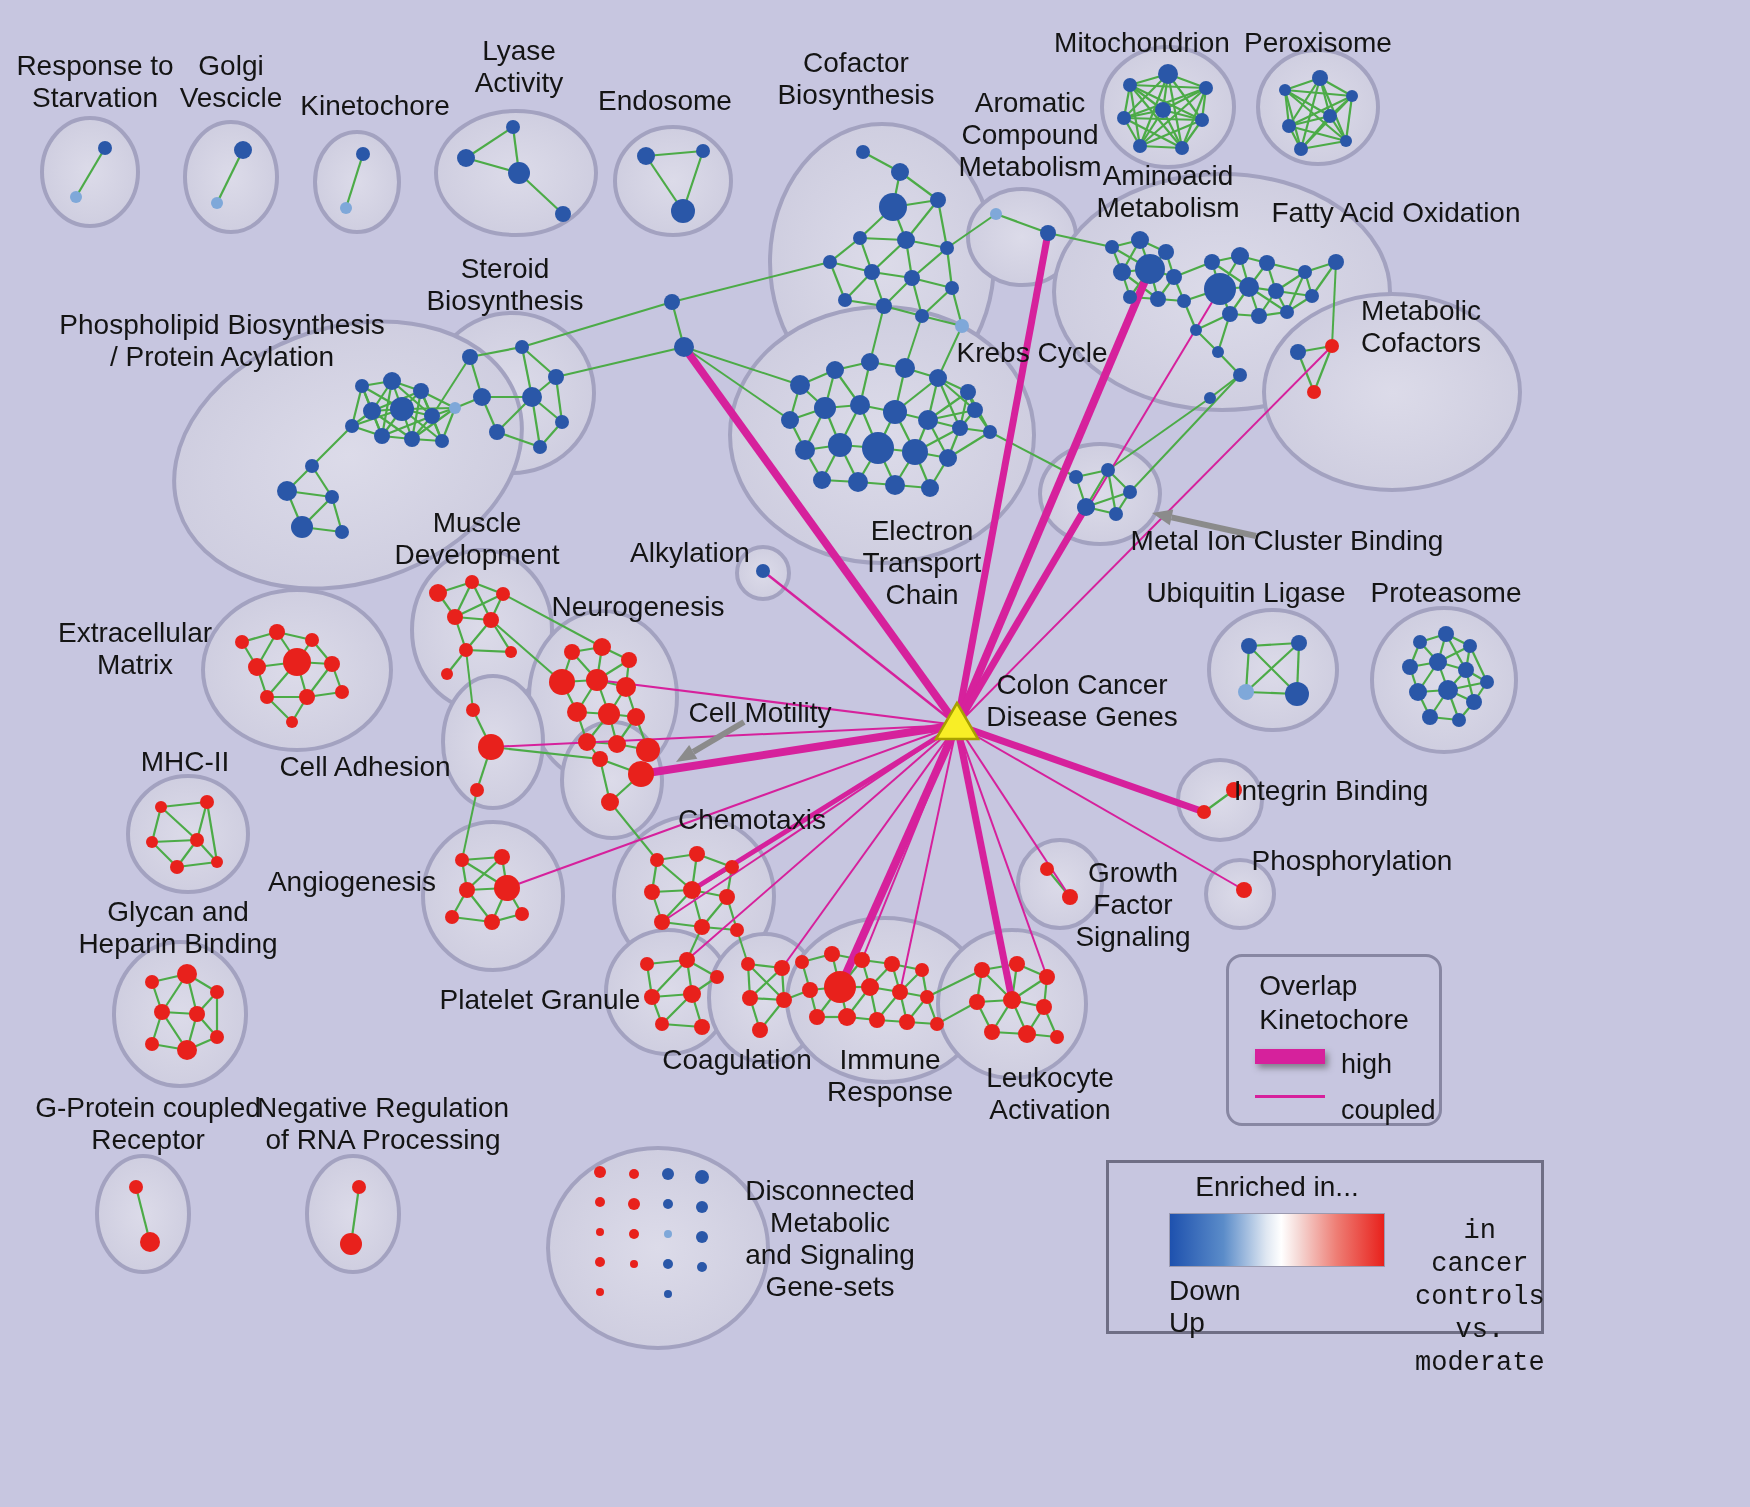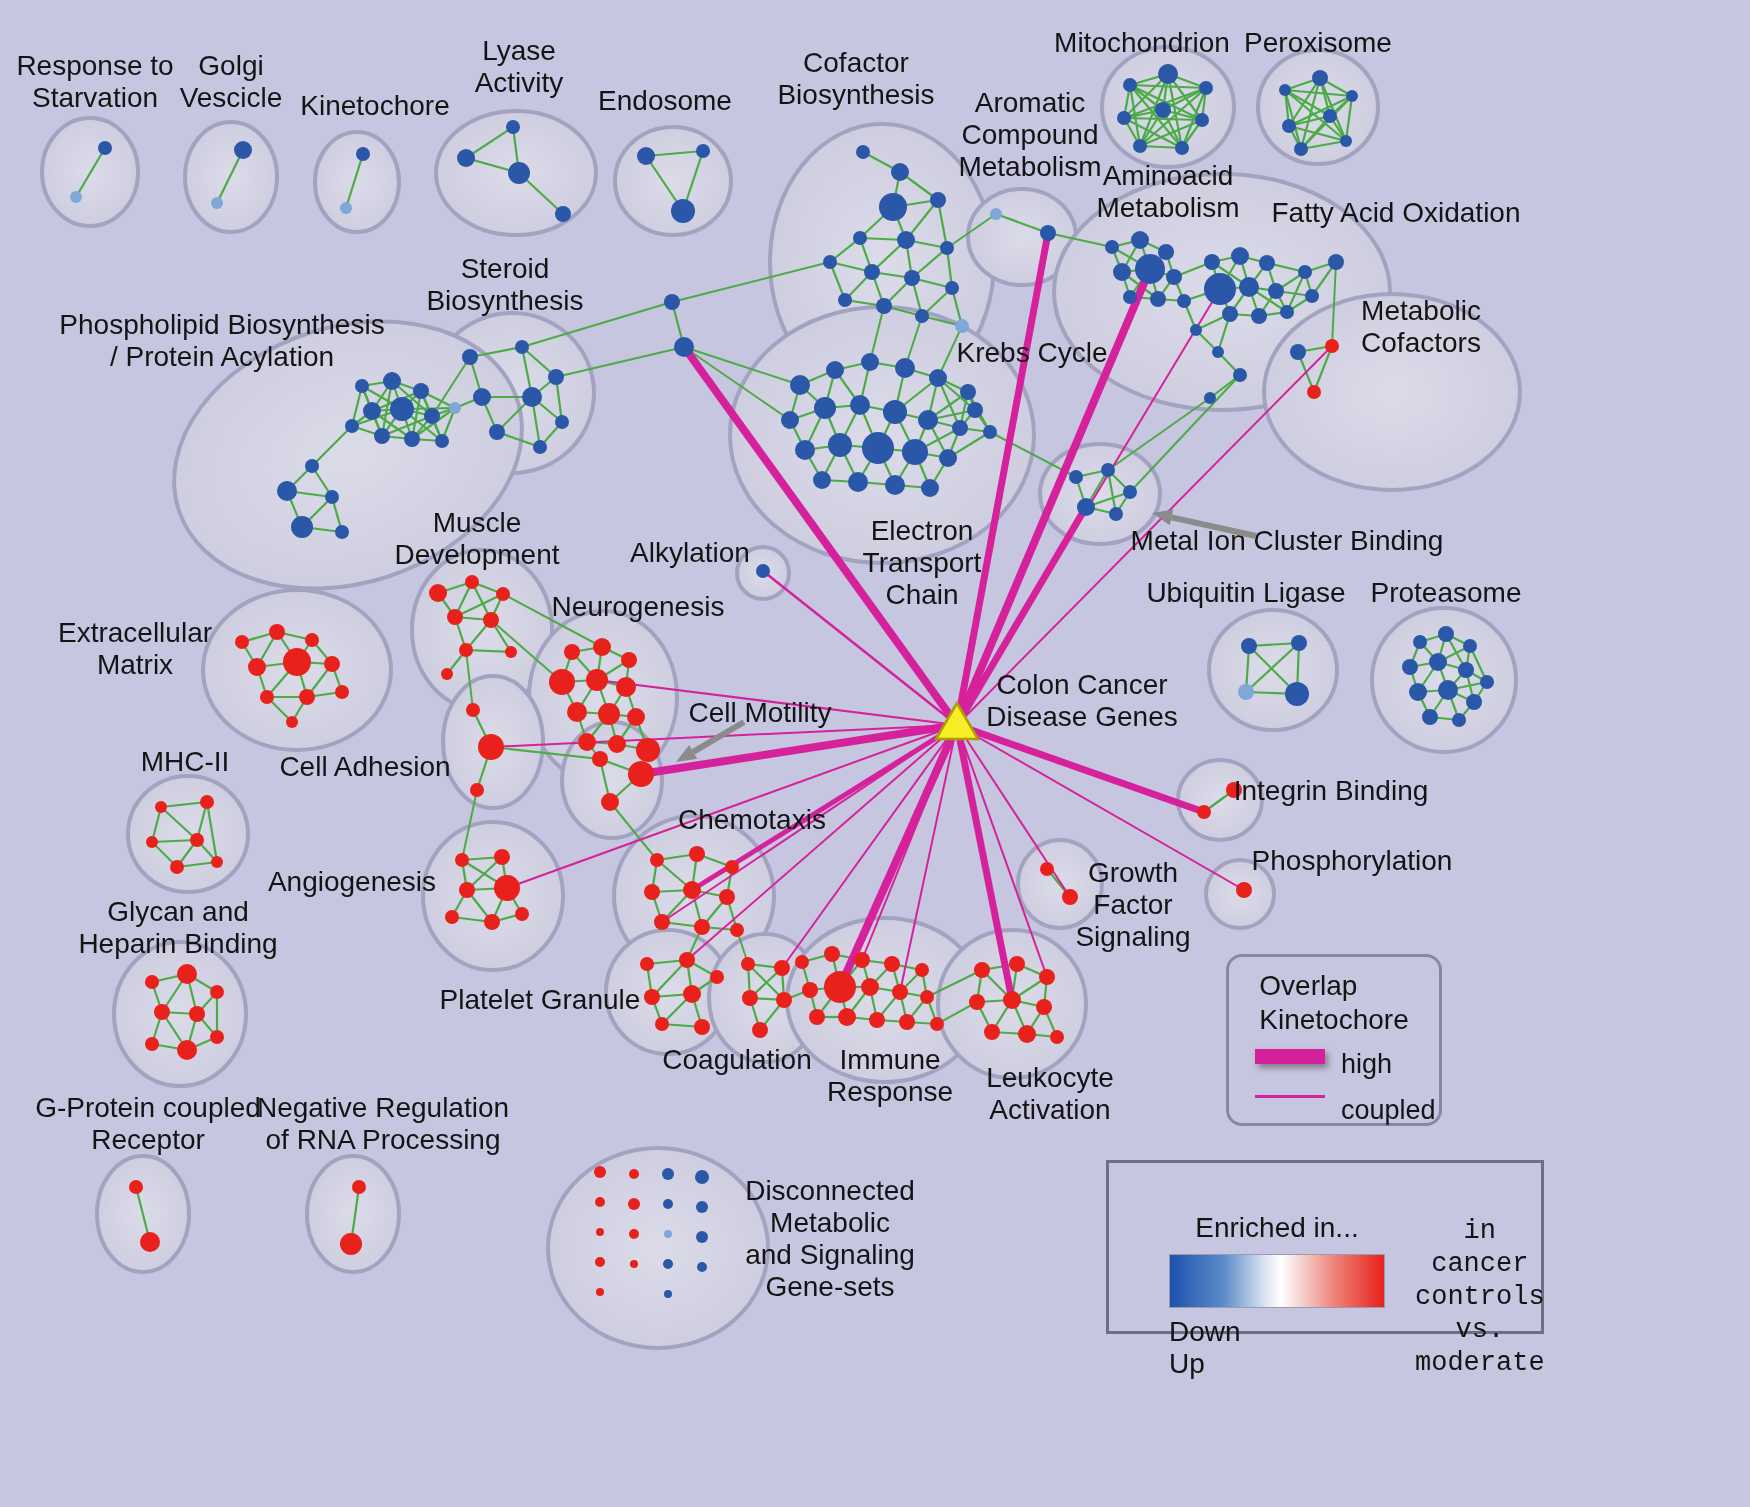--- a/index.html
+++ b/index.html
@@ -14,21 +14,21 @@
     display:flex;flex-direction:column;align-items:center;padding-top:12px;color:#141414;}
   .lg-title{font-size:28px;line-height:34px;}
   .lg-rows{width:100%;padding:12px 0 0 26px;box-sizing:border-box;}
   .lg-row{display:flex;align-items:flex-start;gap:16px;height:46px;}
   .sw-high{width:70px;height:15px;background:var(--mag,#d6219c);box-shadow:3px 4px 6px rgba(70,70,70,.55);}
   .sw-mod{width:70px;height:3px;background:var(--mag,#d6219c);}
   .lg-row .lbl{font-size:27px;}
   
   .legend-enriched{position:absolute;left:1106px;top:1160px;width:438px;height:174px;
     border:3px solid #6f6e85;box-sizing:border-box;padding:8px 12px;color:#141414;}
-  .enr-cols{display:flex;align-items:flex-end;}
+  .enr-cols{display:flex;}
   .enr-left{display:flex;flex-direction:column;align-items:center;margin-left:48px;}
   .enr-title{font-size:28px;margin-bottom:10px;}
   .grad{width:214px;height:52px;border:1px solid #9b9ab0;
     background:linear-gradient(90deg,#1e51ae 0%,#5b8cc9 25%,#dfe7f2 45%,#ffffff 52%,#f5d9d6 60%,#ee7d74 78%,#e8211c 100%);}
   .enr-scale{width:100%;display:flex;justify-content:space-between;font-size:28px;margin-top:8px;flex-direction:column;}
   .enr-side{font-size:27px;line-height:33px;text-align:center;margin-left:30px;margin-top:44px;font-family:Liberation Mono, monospace;}
 </style>
 </head>
 <body>
 

